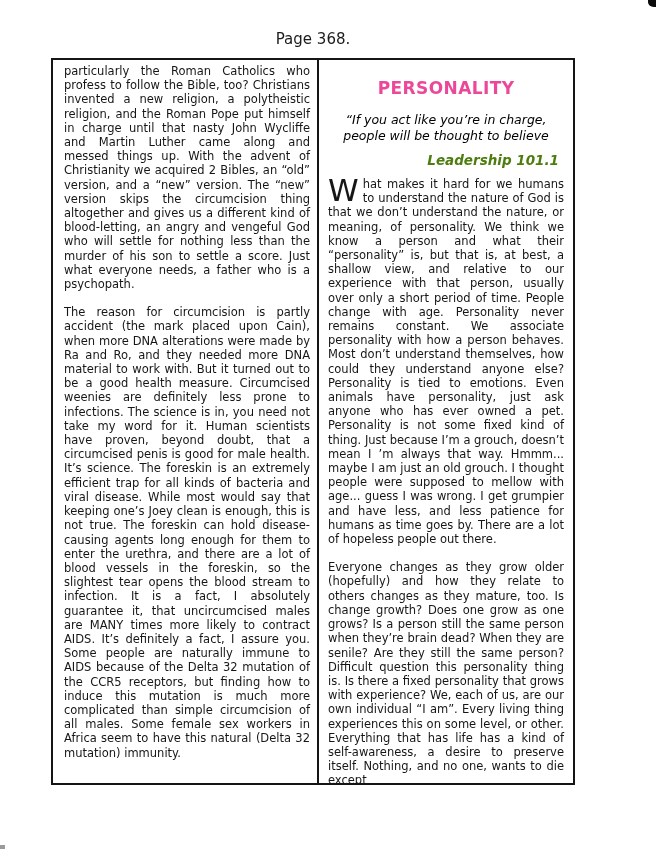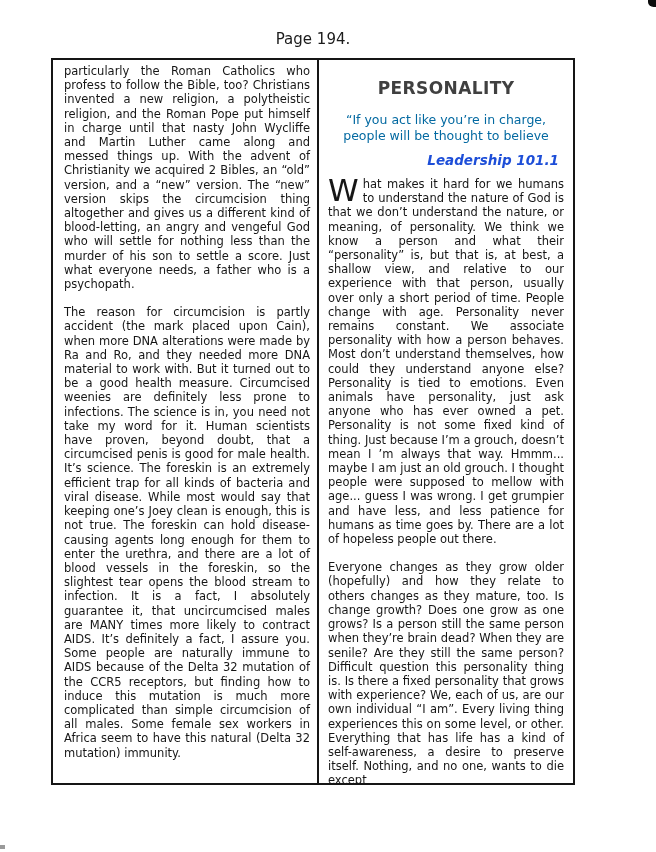--- a/index.html
+++ b/index.html
@@ -59,40 +59,41 @@
     text-align: justify;
     color: #161616;
   }
 
   .article-title {
     margin-top: 14px;
     text-align: center;
     font-weight: bold;
     font-size: 17px;
     letter-spacing: 0.4px;
-    color: #404040;
+    color: #ec4899;
   }
 
   .epigraph {
     margin-top: 14px;
     text-align: center;
+    font-style: italic;
     font-size: 12.5px;
     line-height: 15.5px;
-    color: #0369a1;
+    color: #000000;
   }
 
   .epigraph-attribution {
     margin-top: 9px;
     margin-bottom: 9px;
     padding-right: 5px;
     text-align: right;
     font-weight: bold;
     font-style: italic;
     font-size: 13.5px;
-    color: #1d4ed8;
+    color: #4d7c0f;
   }
 
   .dropcap {
     float: left;
     font-size: 31px;
     line-height: 25px;
     padding-right: 4px;
     margin-top: 1px;
     color: #161616;
   }
@@ -111,21 +112,21 @@
     left: 0;
     top: 845px;
     width: 5px;
     height: 4px;
     background: #9a9a9a;
   }
 </style>
 </head>
 <body>
 
-<div class="page-header">Page 194.</div>
+<div class="page-header">Page 368.</div>
 
 <div class="frame">
 
   <div class="col col-left">
     <p class="body-text">particularly the Roman Catholics who profess to follow the Bible, too?  Christians invented a new religion, a polytheistic religion, and the Roman Pope put  himself in charge until that nasty John Wycliffe and Martin Luther came along and messed things up.  With the advent of Christianity we acquired 2 Bibles, an “old” version, and a “new” version.  The “new” version skips the circumcision thing altogether and gives us a different kind of blood-letting, an angry and vengeful God who will settle for nothing less than the murder of his son to settle a score.  Just what everyone needs, a father who is a psychopath.</p>
     <p class="body-text">The reason for circumcision is partly accident (the mark placed upon Cain), when more DNA alterations were made by Ra and Ro, and they needed more DNA material to work with.  But it turned out to be a good health measure.  Circumcised weenies are definitely less prone to infections.  The science is in, you need not take my word for it.  Human scientists have proven, beyond doubt, that a circumcised penis is good for male health. It’s science.  The foreskin is an extremely efficient trap for all kinds of bacteria and viral disease.  While most would say that keeping one’s Joey clean is enough, this is not true.  The foreskin can hold disease-causing agents long enough for them to enter the urethra, and there are a lot of blood vessels in the foreskin, so the slightest tear opens the blood stream to infection.  It is a fact, I absolutely guarantee it, that uncircumcised males are MANY times more likely to contract AIDS. It’s definitely a fact, I assure you.  Some people are naturally immune to AIDS because of the Delta 32 mutation of the CCR5 receptors, but finding how to induce this mutation is much more complicated than simple circumcision of all males.  Some female sex workers in Africa seem to have this natural (Delta 32 mutation) immunity.</p>
   </div>
 
   <div class="col col-right">
     <div class="article-title">PERSONALITY</div>

